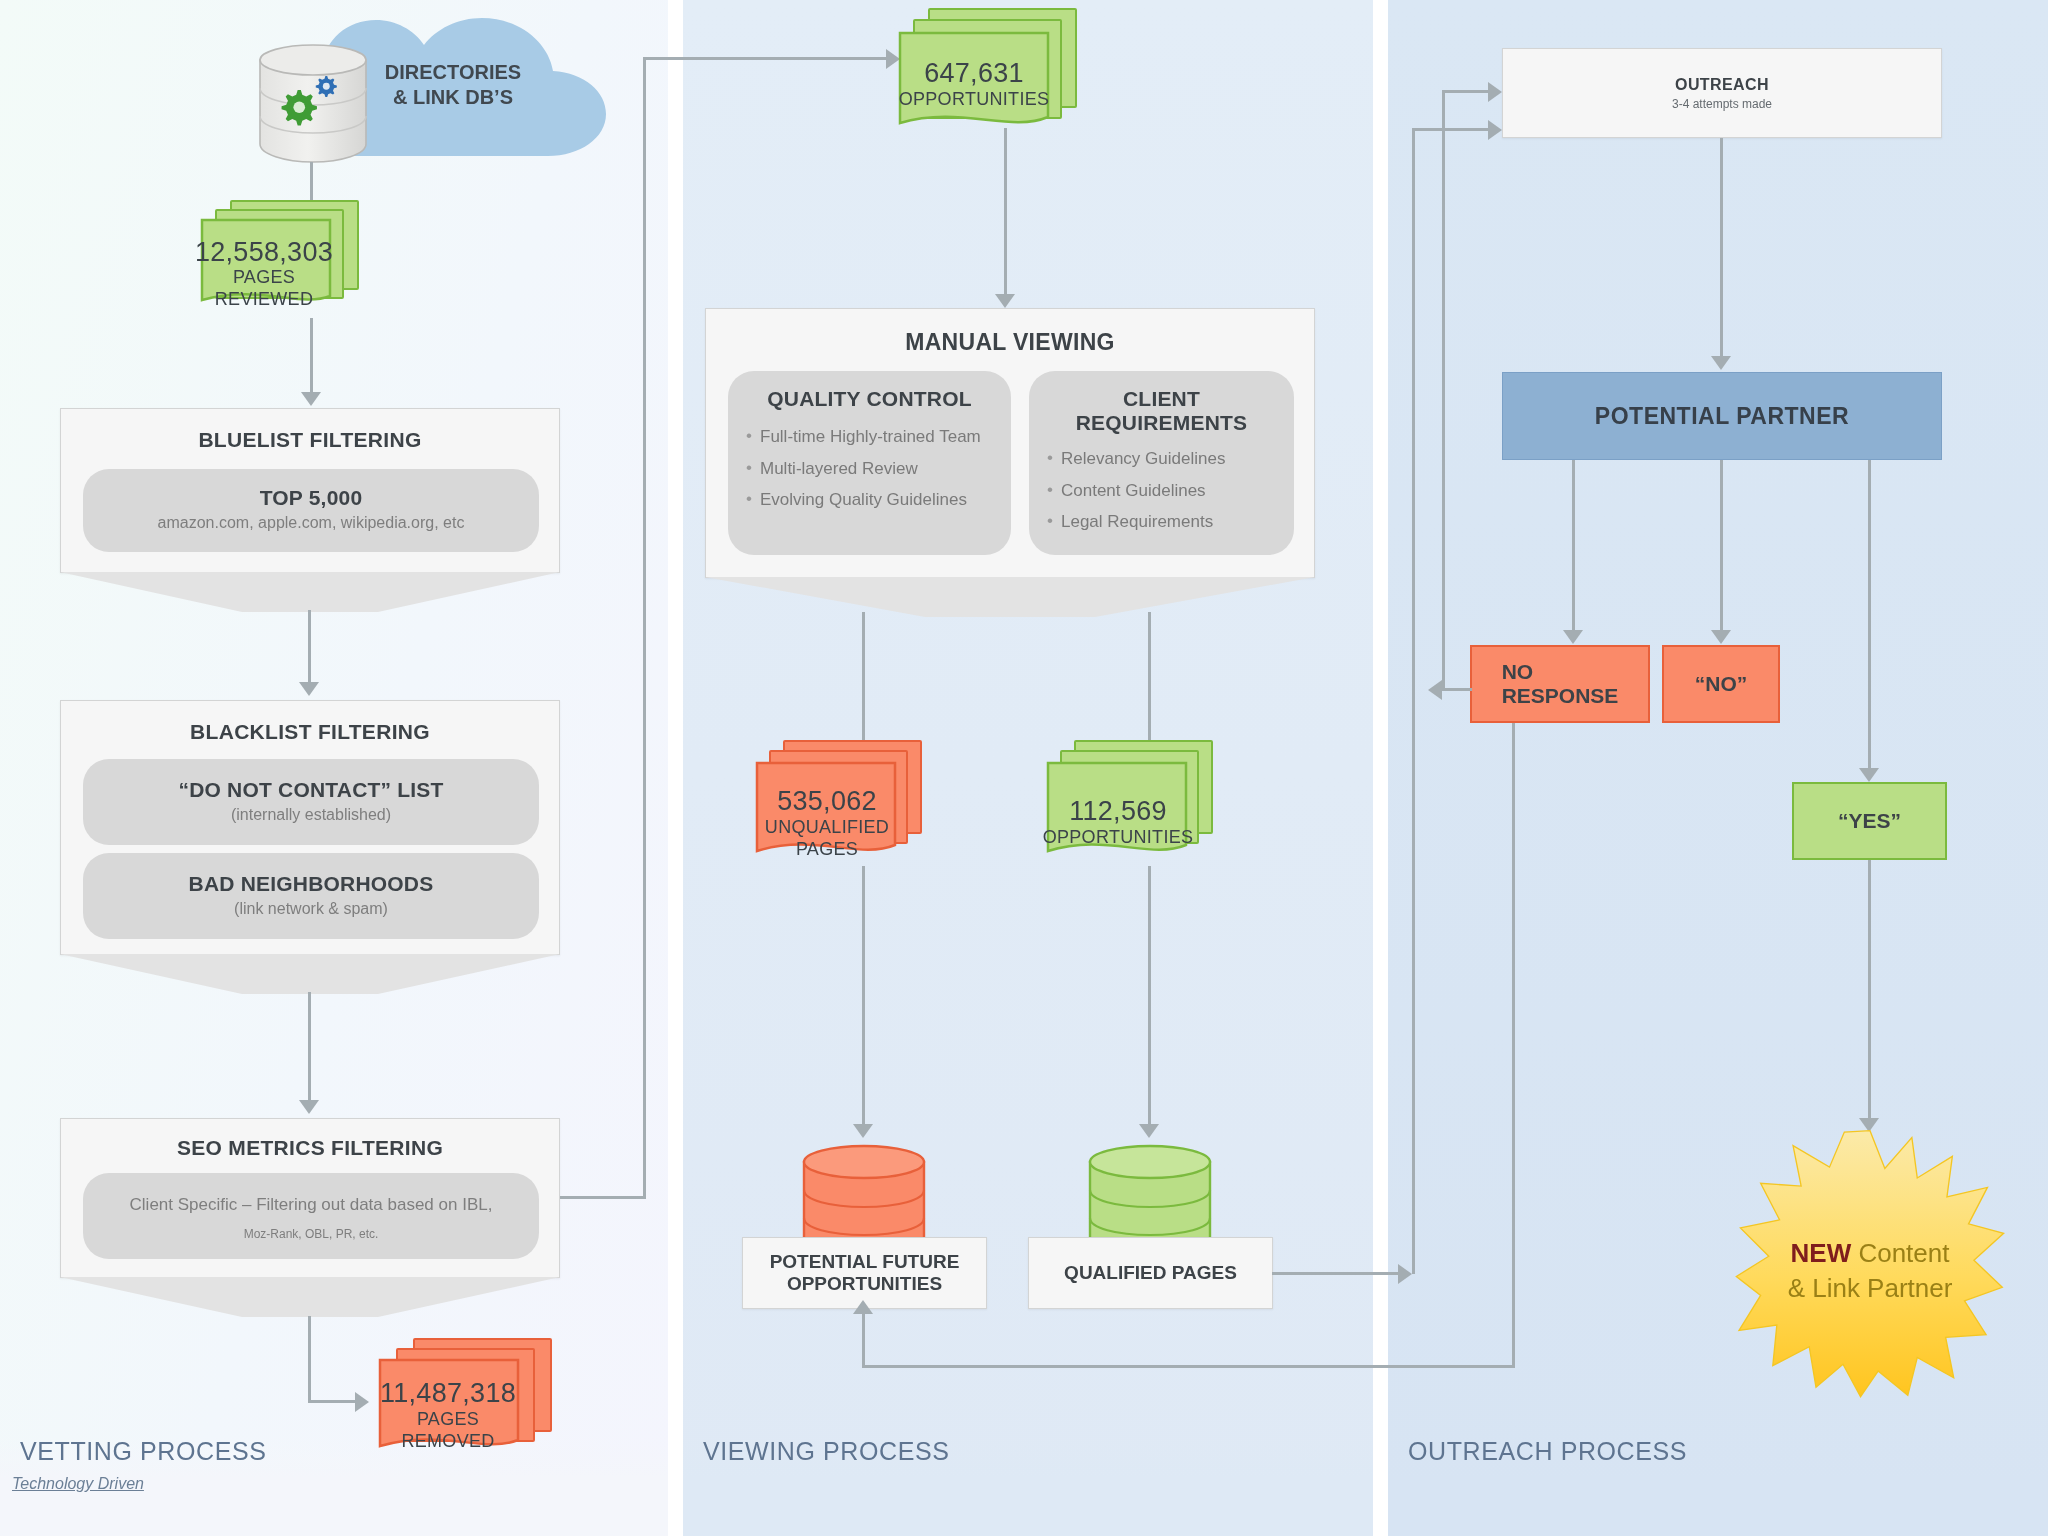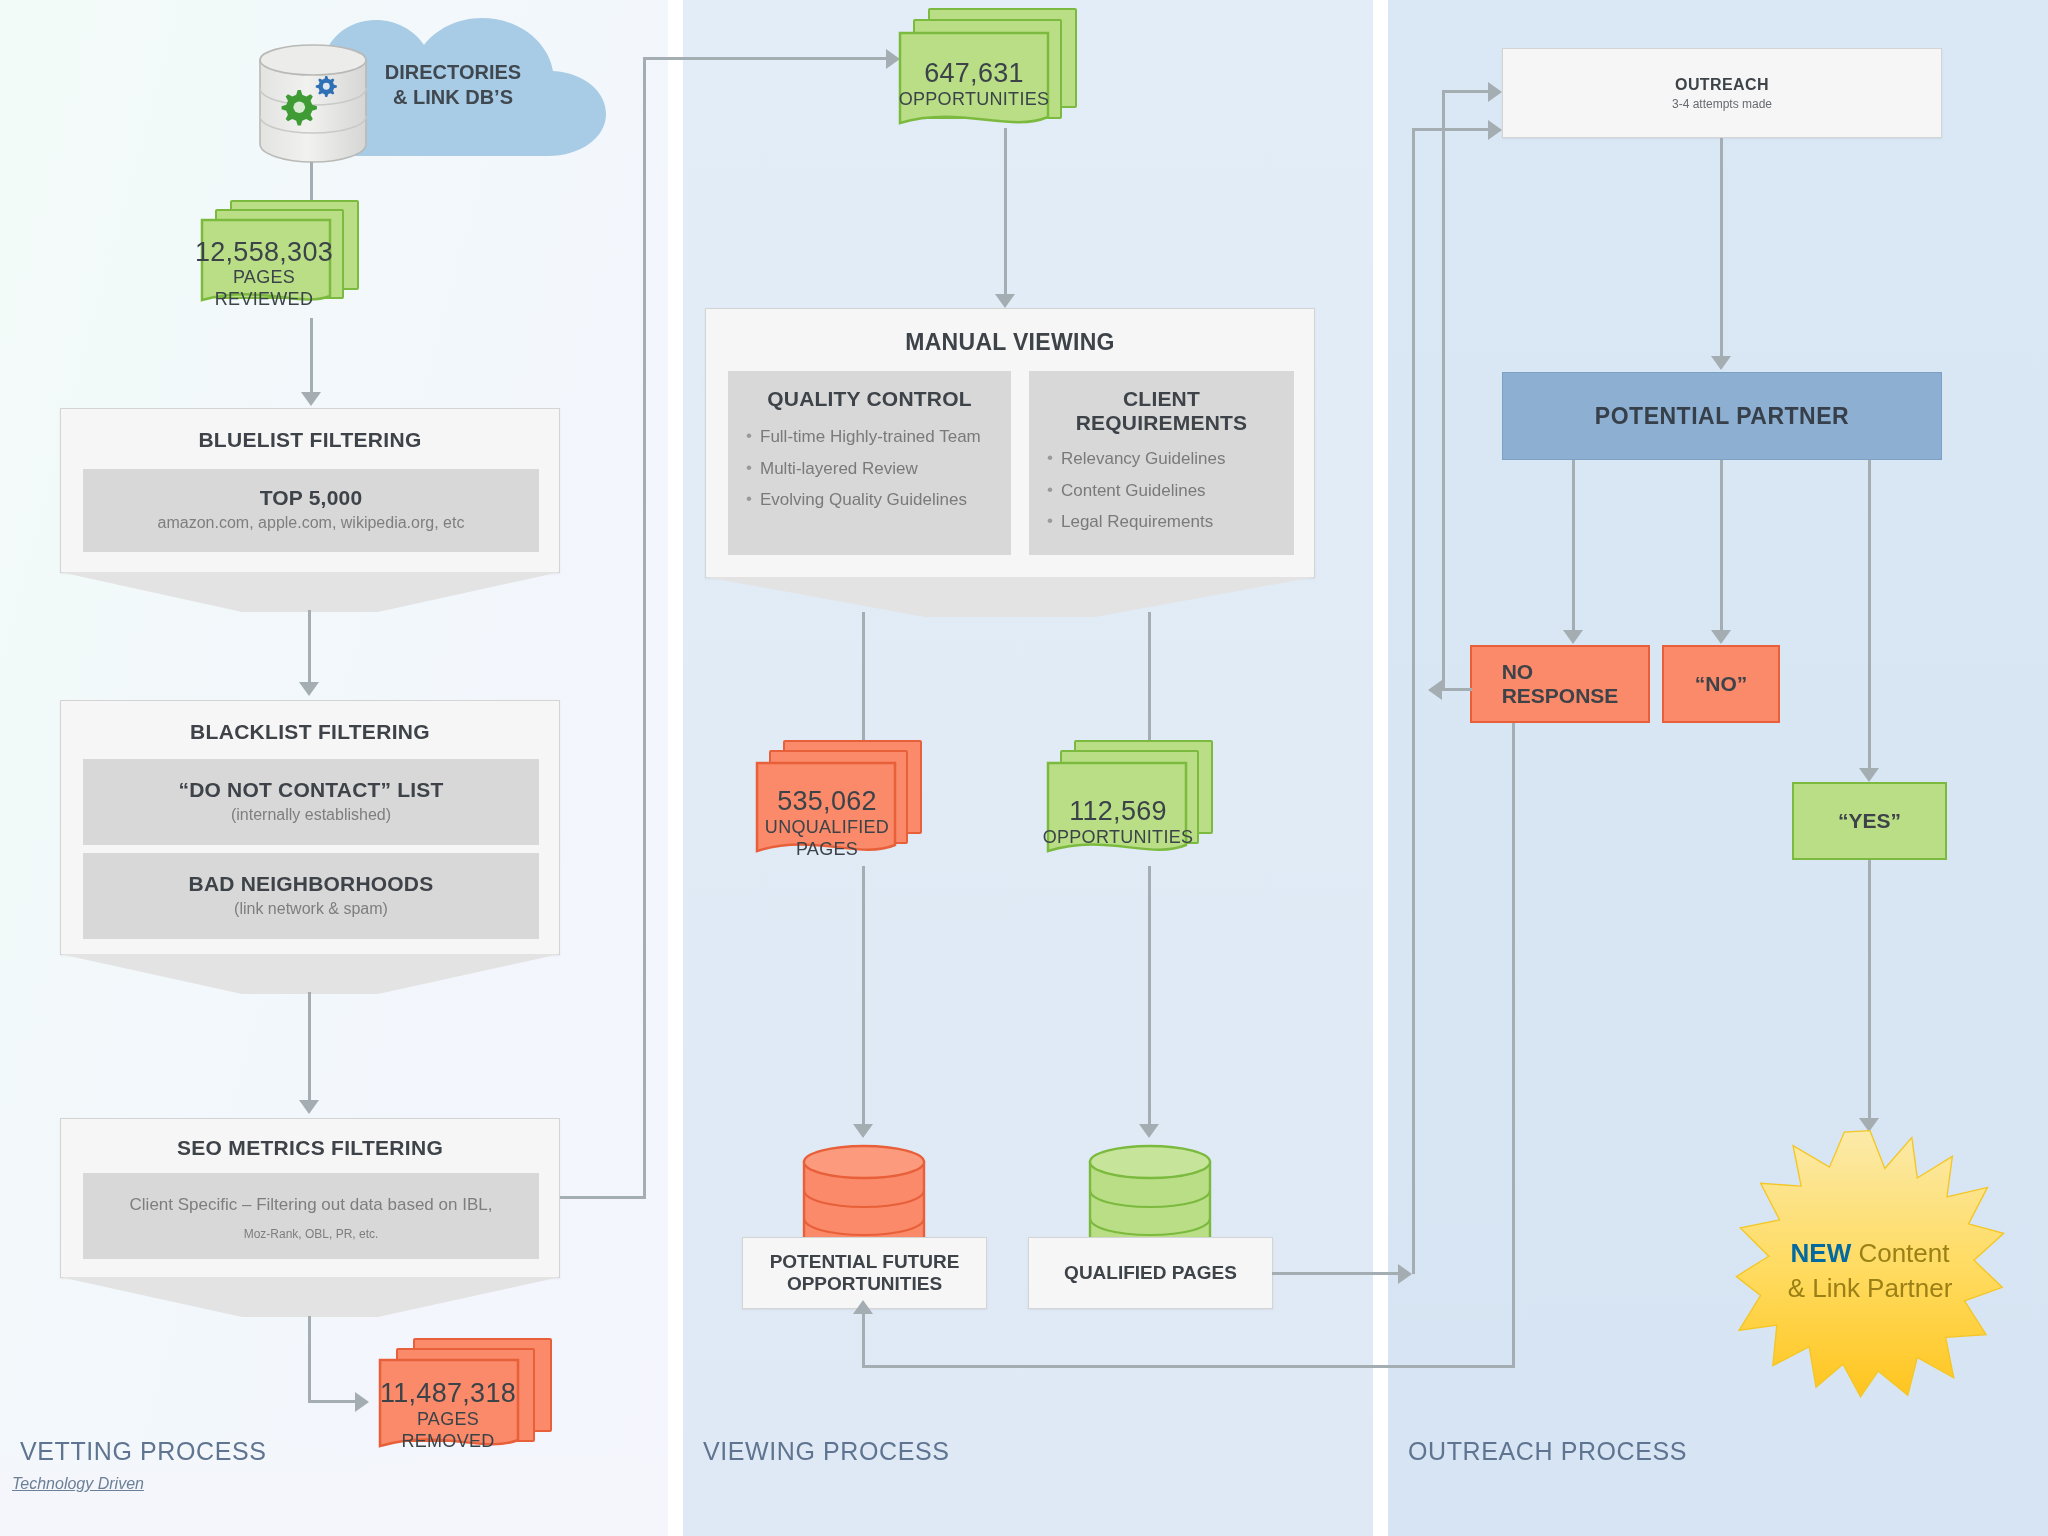--- a/index.html
+++ b/index.html
@@ -37,38 +37,38 @@
   .stack{position:absolute;}
   .stack .sheet{position:absolute;border-radius:2px;}
   .stack .txt{position:absolute;z-index:5;width:100%;text-align:center;color:#3b4349;pointer-events:none;}
   .stack .big{font-size:27px;font-weight:normal;letter-spacing:.3px;}
   .stack .small{font-size:18px;letter-spacing:.3px;margin-top:1px;}
 
   
   .panel{position:absolute;background:#f6f6f6;border:1px solid #d3d4d4;box-sizing:border-box;
          box-shadow:0 1px 2px rgba(0,0,0,.06);}
   .panel-title{font-size:21px;font-weight:bold;color:#3d4348;text-align:center;letter-spacing:.3px;}
-  .sub{position:absolute;background:#d8d8d8;box-sizing:border-box;}
+  .sub{position:absolute;background:#d8d8d8;box-sizing:border-box;border-radius:26px;}
   .sub .s-h{font-size:21px;font-weight:bold;color:#3d4348;text-align:center;letter-spacing:.2px;}
   .sub .s-p{font-size:16px;color:#7e7e7e;text-align:center;margin-top:4px;}
   .sub .s-b{font-size:17px;color:#7a7a7a;text-align:left;line-height:1.45;}
   .bullets{margin:0;padding:0 0 0 18px;list-style:none;}
   .bullets li{position:relative;margin:0 0 7px 0;}
   .bullets li:before{content:"\2022";position:absolute;left:-14px;top:-1px;color:#9a9a9a;}
 
   
   .box{position:absolute;box-sizing:border-box;}
 
   
   .cyl{position:absolute;}
 
   
   .star{position:absolute;}
   .star-text{position:absolute;width:100%;text-align:center;font-size:26px;color:#9a8016;line-height:1.35;}
-  .star-text b{color:#0369a1;}
+  .star-text b{color:#7f1d1d;}
 
   
   .ln{position:absolute;background:#a4adb2;}
   .ar{position:absolute;width:0;height:0;}
   .ar-d{border-left:10px solid transparent;border-right:10px solid transparent;border-top:14px solid #a4adb2;}
   .ar-u{border-left:10px solid transparent;border-right:10px solid transparent;border-bottom:14px solid #a4adb2;}
   .ar-r{border-top:10px solid transparent;border-bottom:10px solid transparent;border-left:14px solid #a4adb2;}
   .ar-l{border-top:10px solid transparent;border-bottom:10px solid transparent;border-right:14px solid #a4adb2;}
 </style>
 </head>

